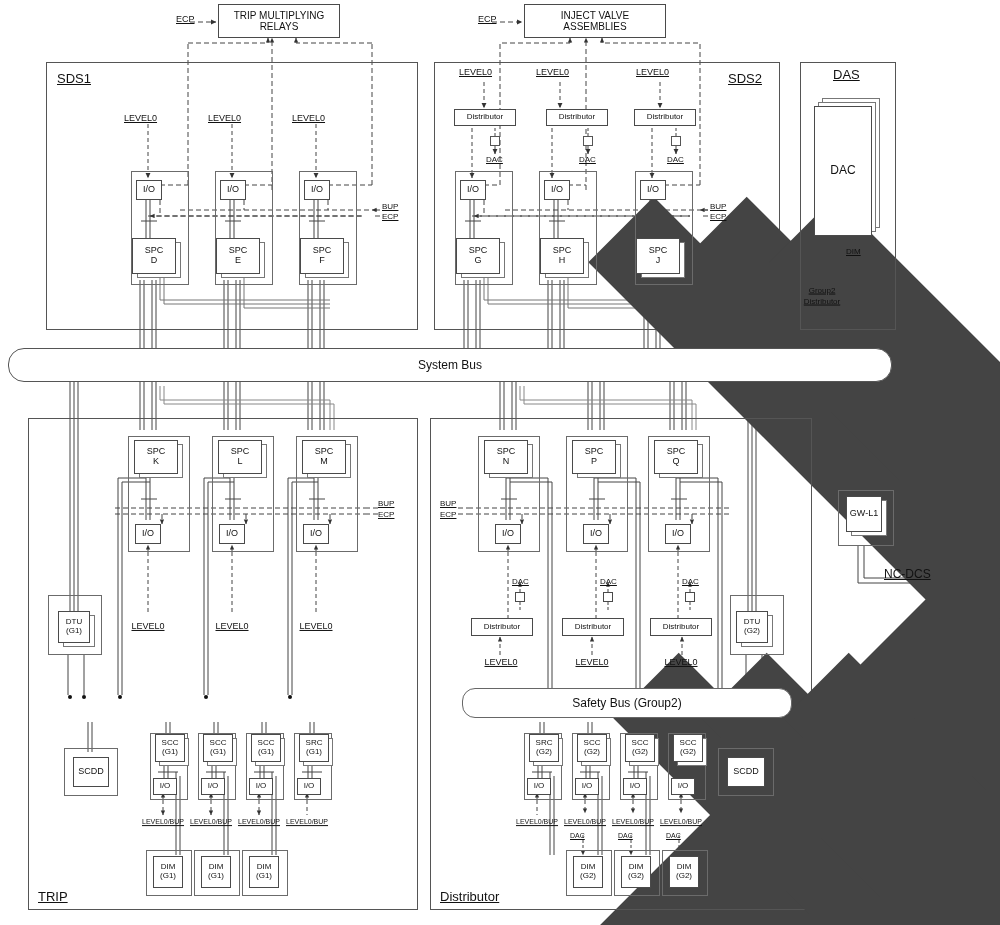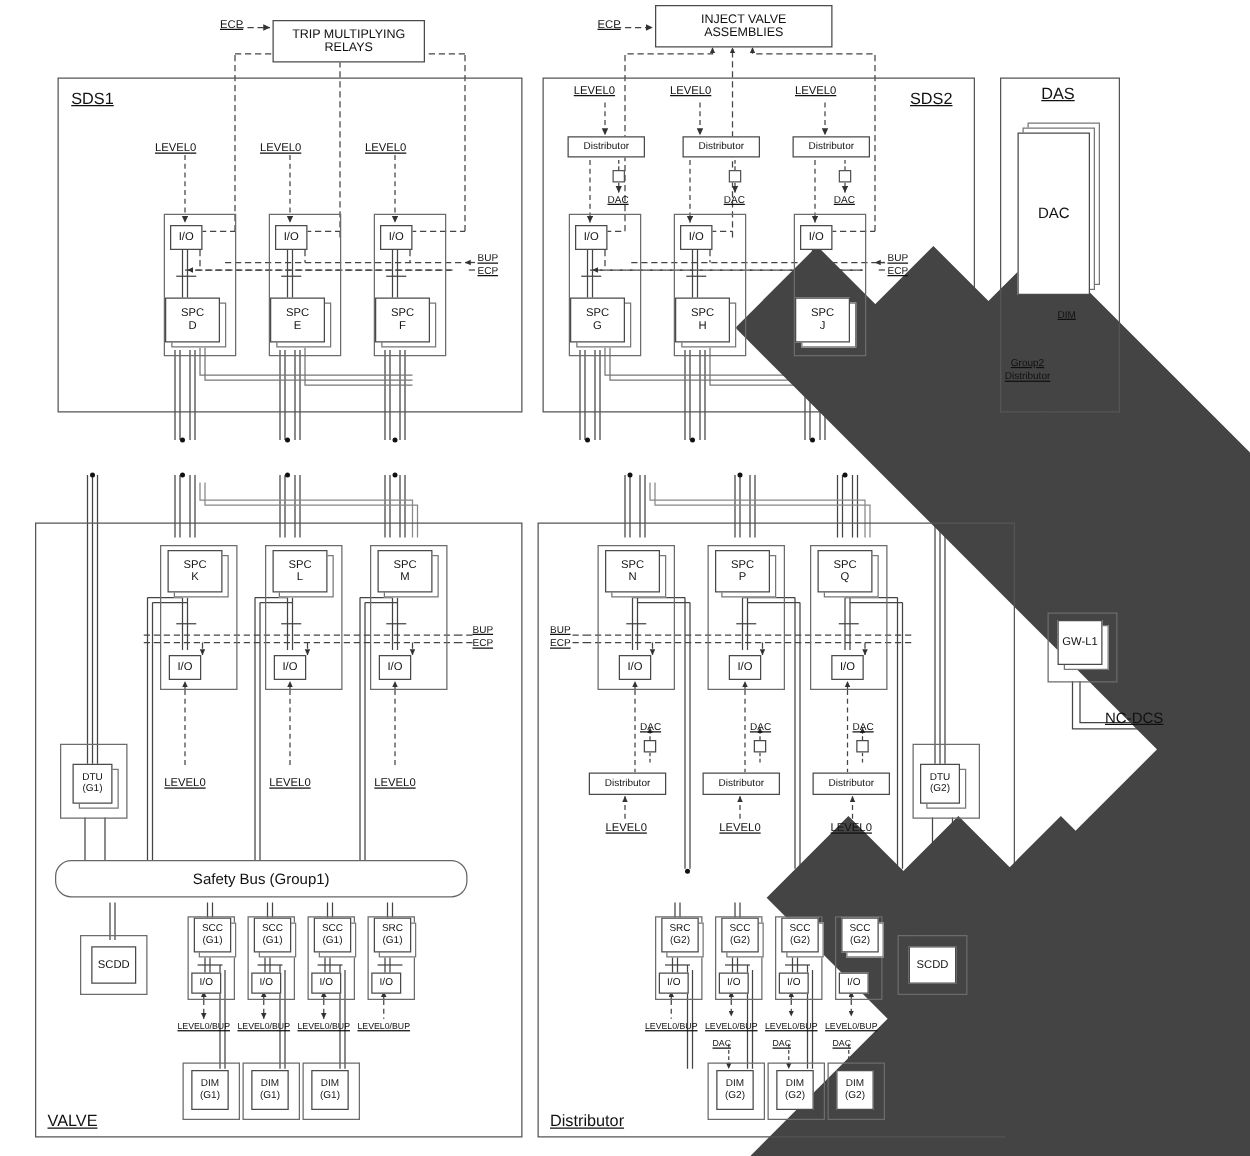--- a/index.html
+++ b/index.html
@@ -433,21 +433,21 @@
       <circle cx="120" cy="697" r="2"></circle>
         <circle cx="206" cy="697" r="2"></circle>
         <circle cx="290" cy="697" r="2"></circle>
       <circle cx="550" cy="697" r="2"></circle>
         <circle cx="638" cy="697" r="2"></circle>
         <circle cx="720" cy="697" r="2"></circle>
       <circle cx="748" cy="697" r="2"></circle>
     </g>
   </svg>
 
-  <div class="bx t10" style="left:218px;top:16px;width:122px;height:34px;flex-direction:column;">
+  <div class="bx t10" style="left:218px;top:4px;width:122px;height:34px;flex-direction:column;">
     <span>TRIP MULTIPLYING</span>
     <span>RELAYS</span>
   </div>
   <div class="lbl t9" style="left:176px;top:14px;">ECP</div>
 
   <div class="bx t10" style="left:524px;top:4px;width:142px;height:34px;flex-direction:column;">
     <span>INJECT VALVE</span>
     <span>ASSEMBLIES</span>
   </div>
   <div class="lbl t9" style="left:478px;top:14px;">ECP</div>
@@ -545,23 +545,26 @@
 
   <div class="outer" style="left:800px;top:62px;width:96px;height:268px;"></div>
   <div class="lbl t13" style="left:833px;top:68px;">DAS</div>
   <div class="shadow" style="left:822px;top:98px;width:58px;height:130px;"></div>
   <div class="shadow" style="left:818px;top:102px;width:58px;height:130px;"></div>
   <div class="bx t12" style="left:814px;top:106px;width:58px;height:130px;">DAC</div>
   <div class="lbl t8" style="left:846px;top:248px;">DIM</div>
   <div class="lbl t8 ctr" style="left:822px;top:291px;">Group2</div>
   <div class="lbl t8 ctr" style="left:822px;top:302px;">Distributor</div>
 
+  <div class="busbar t12" style="left:8px;top:348px;width:884px;height:34px;">
+    <span style="position:absolute;left:50%;transform:translateX(-50%);">System Bus</span>
+  </div>
 
   <div class="outer" style="left:28px;top:418px;width:390px;height:492px;"></div>
-  <div class="lbl t13" style="left:38px;top:890px;">VALVE</div>
+  <div class="lbl t13" style="left:38px;top:890px;">TRIP</div>
 
   <div class="grp" style="left:128px;top:436px;width:62px;height:116px;"></div>
   <div class="grp" style="left:212px;top:436px;width:62px;height:116px;"></div>
   <div class="grp" style="left:296px;top:436px;width:62px;height:116px;"></div>
 
   <div class="shadow" style="left:139px;top:444px;width:44px;height:34px;"></div>
   <div class="bx t9" style="left:134px;top:440px;width:44px;height:34px;flex-direction:column;">
     <span>SPC</span>
     <span>K</span>
   </div>
@@ -587,23 +590,20 @@
   <div class="lbl t9 ctr" style="left:232px;top:626px;">LEVEL0</div>
   <div class="lbl t9 ctr" style="left:316px;top:626px;">LEVEL0</div>
 
   <div class="grp" style="left:48px;top:595px;width:54px;height:60px;"></div>
   <div class="shadow" style="left:63px;top:615px;width:32px;height:32px;"></div>
   <div class="bx t8" style="left:58px;top:611px;width:32px;height:32px;flex-direction:column;">
     <span>DTU</span>
     <span>(G1)</span>
   </div>
 
-  <div class="bus2 t12" style="left:44px;top:688px;width:330px;height:30px;">
-    <span>Safety Bus  (Group1)</span>
-  </div>
 
   <div class="grp" style="left:64px;top:748px;width:54px;height:48px;"></div>
   <div class="bx t9" style="left:73px;top:757px;width:36px;height:30px;">SCDD</div>
 
   <div class="grp" style="left:150px;top:733px;width:38px;height:67px;"></div>
   <div class="shadow" style="left:159px;top:738px;width:30px;height:28px;"></div>
   <div class="bx t8" style="left:155px;top:734px;width:30px;height:28px;flex-direction:column;">
     <span>SCC</span>
     <span>(G1)</span>
   </div>
@@ -710,20 +710,23 @@
   <div class="lbl t9 ctr" style="left:592px;top:662px;">LEVEL0</div>
   <div class="lbl t9 ctr" style="left:681px;top:662px;">LEVEL0</div>
 
   <div class="grp" style="left:730px;top:595px;width:54px;height:60px;"></div>
   <div class="shadow" style="left:741px;top:615px;width:32px;height:32px;"></div>
   <div class="bx t8" style="left:736px;top:611px;width:32px;height:32px;flex-direction:column;">
     <span>DTU</span>
     <span>(G2)</span>
   </div>
 
+  <div class="bus2 t12" style="left:462px;top:688px;width:330px;height:30px;">
+    <span>Safety Bus  (Group2)</span>
+  </div>
 
   <div class="grp" style="left:718px;top:748px;width:56px;height:48px;"></div>
   <div class="bx t9" style="left:727px;top:757px;width:38px;height:30px;">SCDD</div>
 
   <div class="grp" style="left:524px;top:733px;width:38px;height:67px;"></div>
   <div class="shadow" style="left:533px;top:738px;width:30px;height:28px;"></div>
   <div class="bx t8" style="left:529px;top:734px;width:30px;height:28px;flex-direction:column;">
     <span>SRC</span>
     <span>(G2)</span>
   </div>

